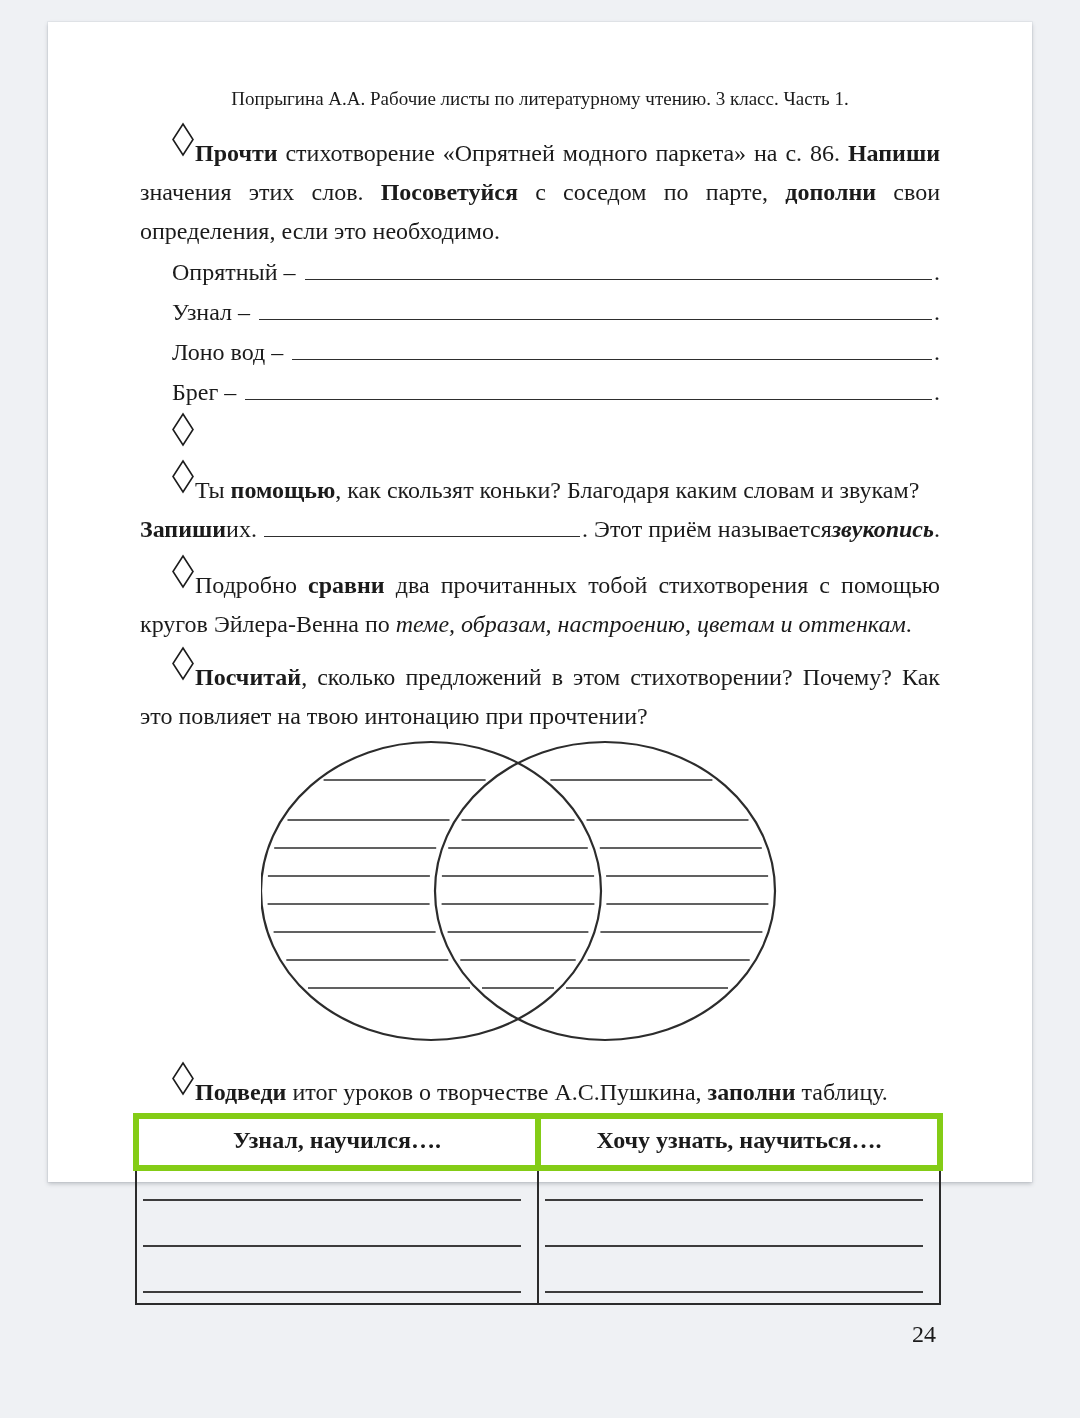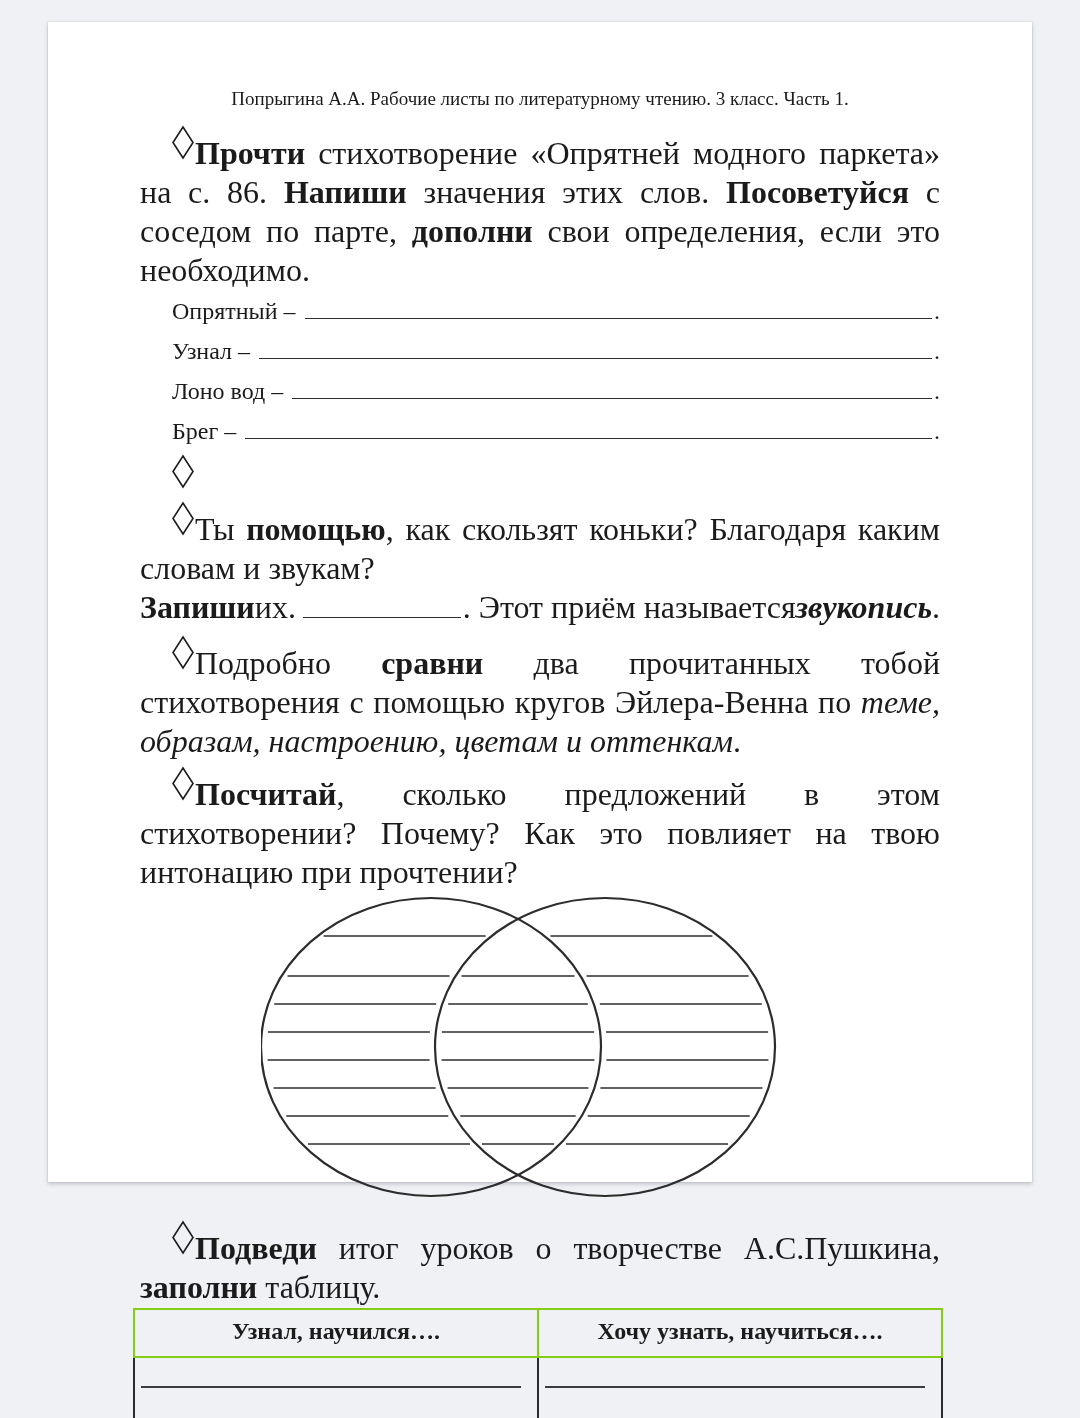--- a/index.html
+++ b/index.html
@@ -8,38 +8,38 @@
     background:#eff1f4;
     font-family:"Liberation Serif","DejaVu Serif",serif;
     color:#1b1b1b;
   }
   .page{
     position:absolute;left:48px;top:22px;width:984px;height:1160px;
     background:#ffffff;box-sizing:border-box;padding:0 92px;
     box-shadow:0 0 0 1px rgba(120,125,135,.08),0 2px 4px rgba(70,75,85,.28);
   }
   .header{margin:0;padding-top:64px;text-align:center;font-size:19px;line-height:26px;}
-  .para{margin:0;font-size:32px;line-height:39px;text-align:justify;text-indent:32px;}
+  .para{margin:0;font-size:24px;line-height:39px;text-align:justify;text-indent:32px;}
   .b{font-weight:bold;}
   .i{font-style:italic;}
   .diamond{display:inline-block;width:23px;height:1px;position:relative;}
   .diamond svg{position:absolute;left:0;bottom:5px;overflow:visible;}
   .vocab{margin-top:8px;padding-left:32px;font-size:24px;}
   .vrow{display:flex;align-items:baseline;height:40px;}
   .blankline{display:inline-block;height:1px;border-bottom:1.7px solid #2e2e2e;}
   .blankflex{flex:1 1 auto;margin-left:9px;}
   .vrow .dot{margin-left:2px;}
-  .fillrow{display:flex;align-items:baseline;font-size:32px;line-height:39px;}
+  .fillrow{display:flex;align-items:baseline;font-size:24px;line-height:39px;}
   .fillrow .blankflex{margin:0 2px 0 7px;}
   .mt22{margin-top:22px;} .mt5{margin-top:5px;} .mt8{margin-top:8px;}
   .mt14{margin-top:14px;} .mt17{margin-top:17px;} .mt26{margin-top:26px;}
   .venn-wrap{margin:1px 0 0 121px;width:520px;height:310px;}
   .sum-table{border-collapse:collapse;table-layout:fixed;width:810px;margin:1px 0 0 -7px;}
   .sum-table th{
-    border:2px solid #84cc16;font-size:24px;font-weight:bold;
+    border:6px solid #84cc16;font-size:24px;font-weight:bold;
     height:42px;text-align:center;vertical-align:middle;padding:0 0 4px;
   }
   .sum-table td{border:2px solid #2b2b2b;height:132px;vertical-align:top;padding:0 16px 0 6px;}
   .cell-line{border-bottom:2px solid #3c3c3c;height:44px;}
   .cell-line:first-child{height:28px;}
   .pagenum{margin-top:16px;text-align:right;font-size:24px;padding-right:4px;}
 </style>
 </head>
 <body>
 

